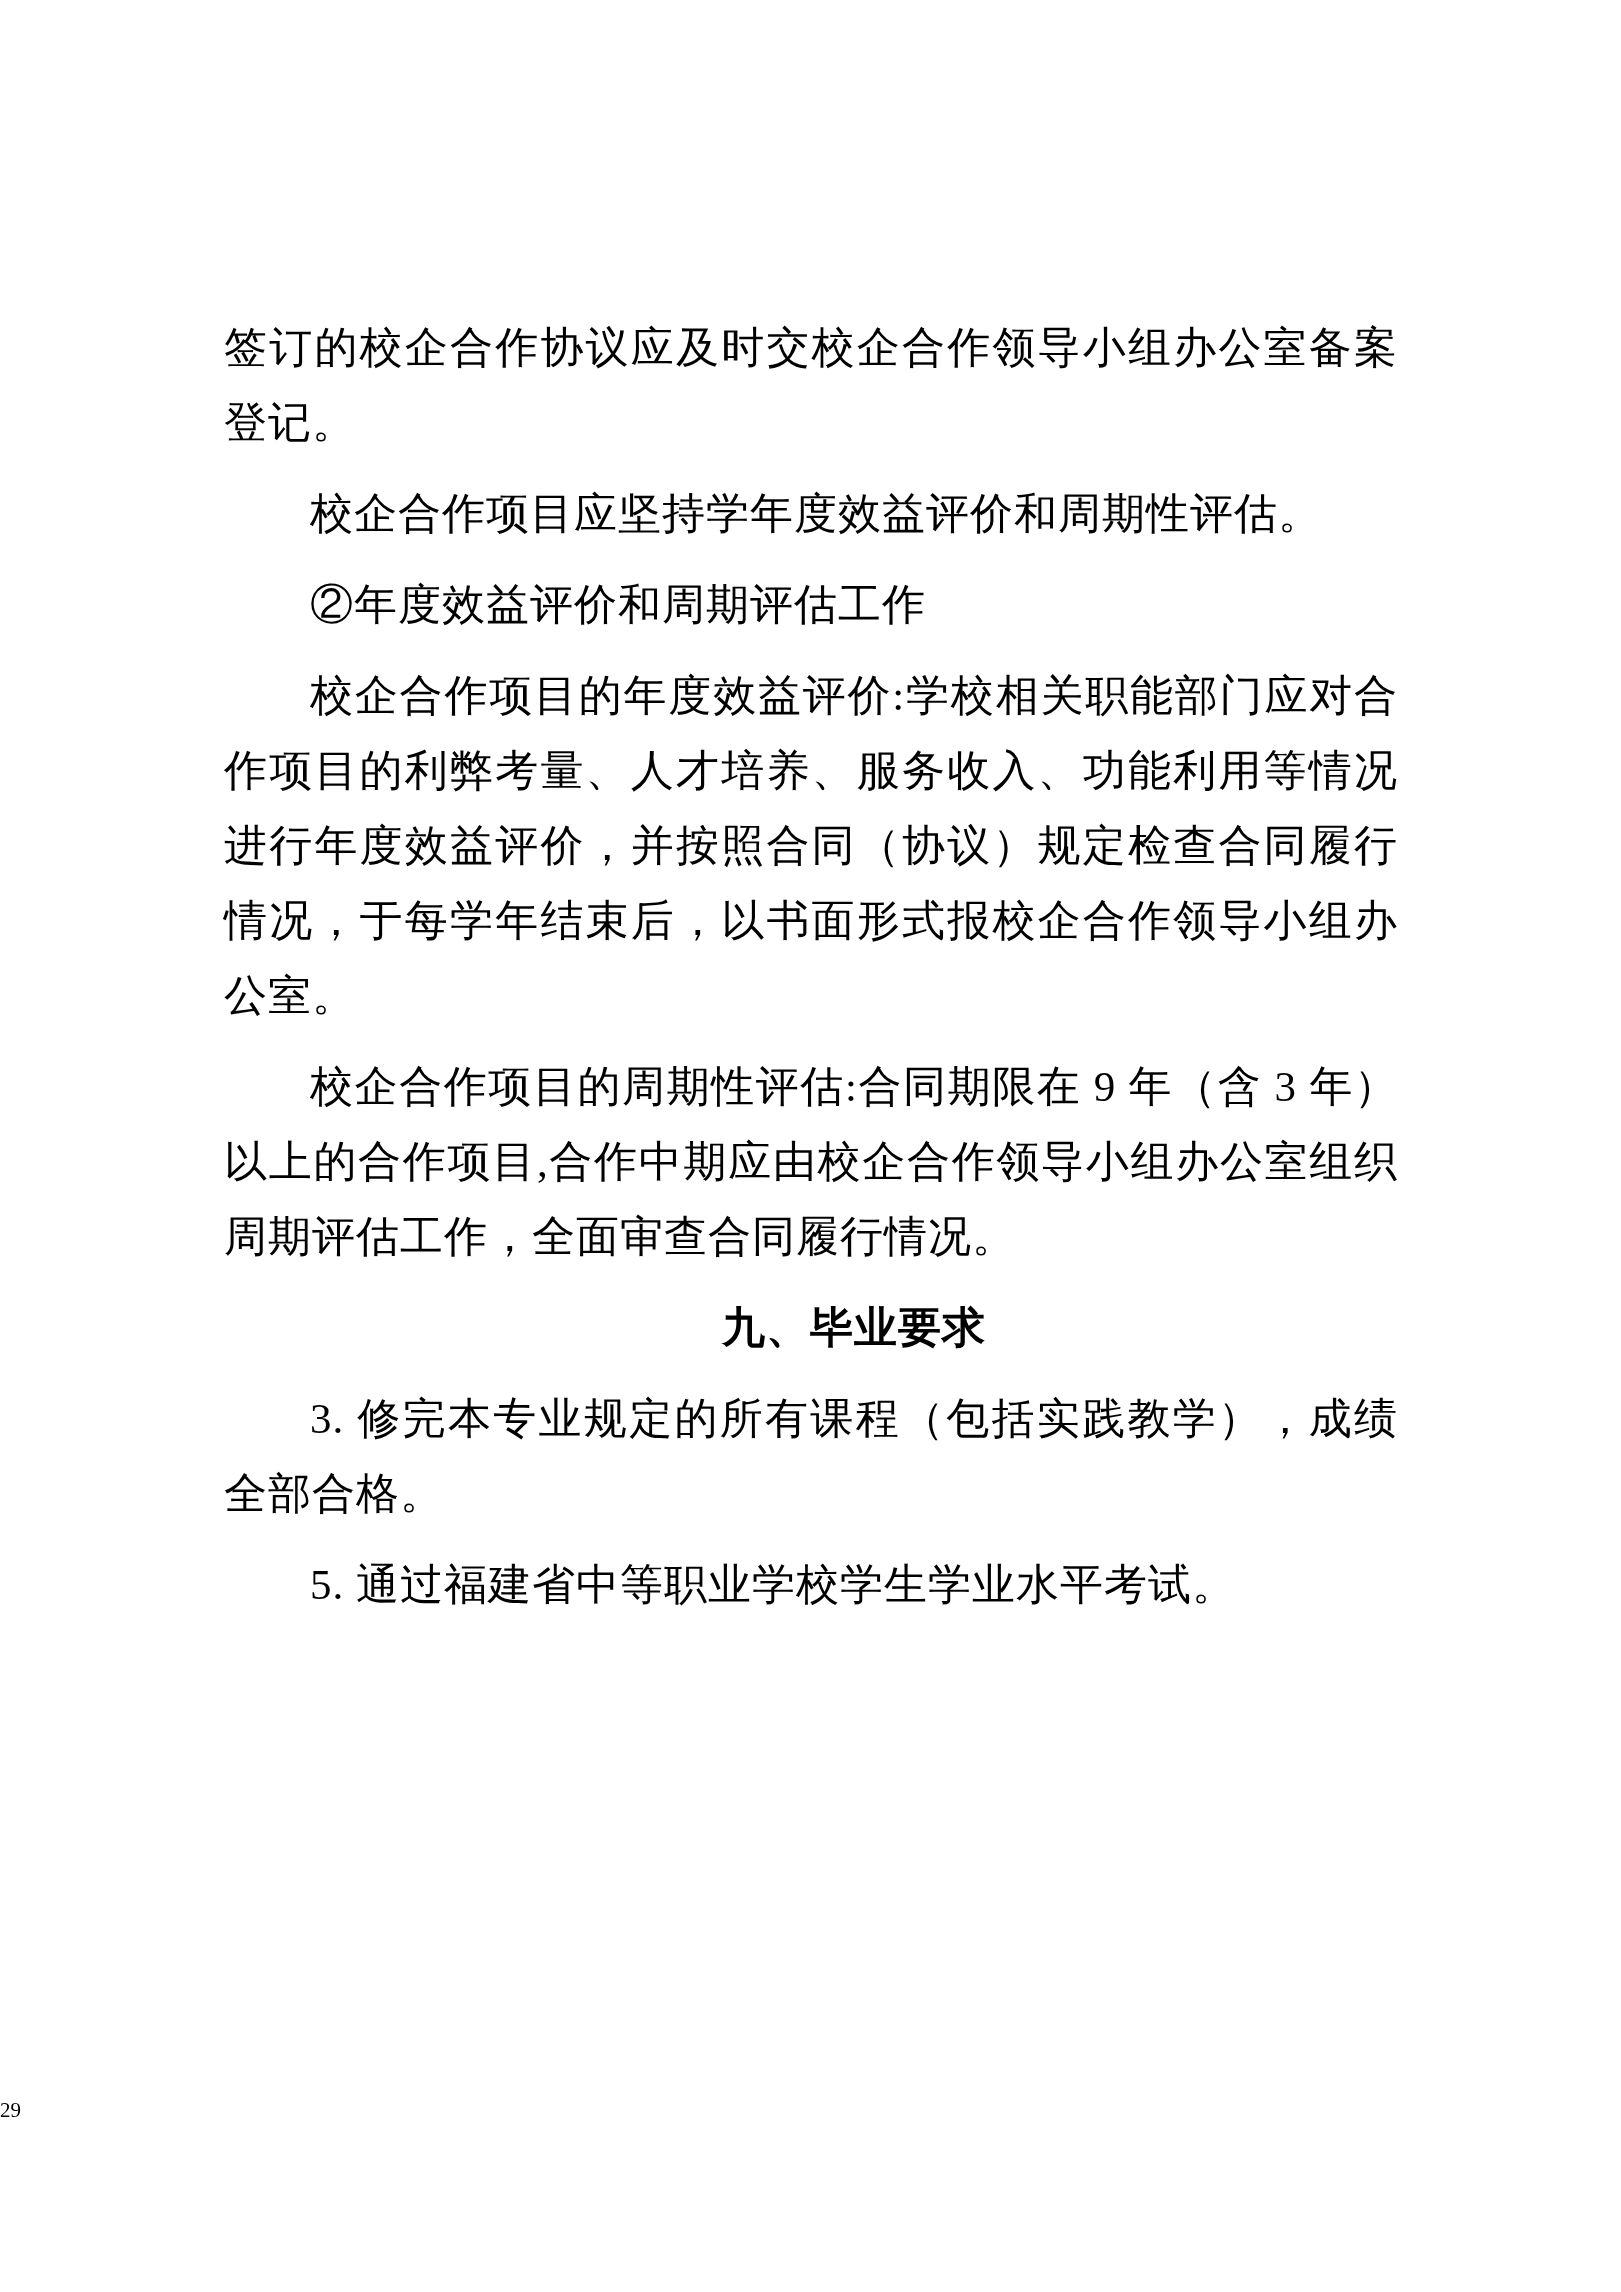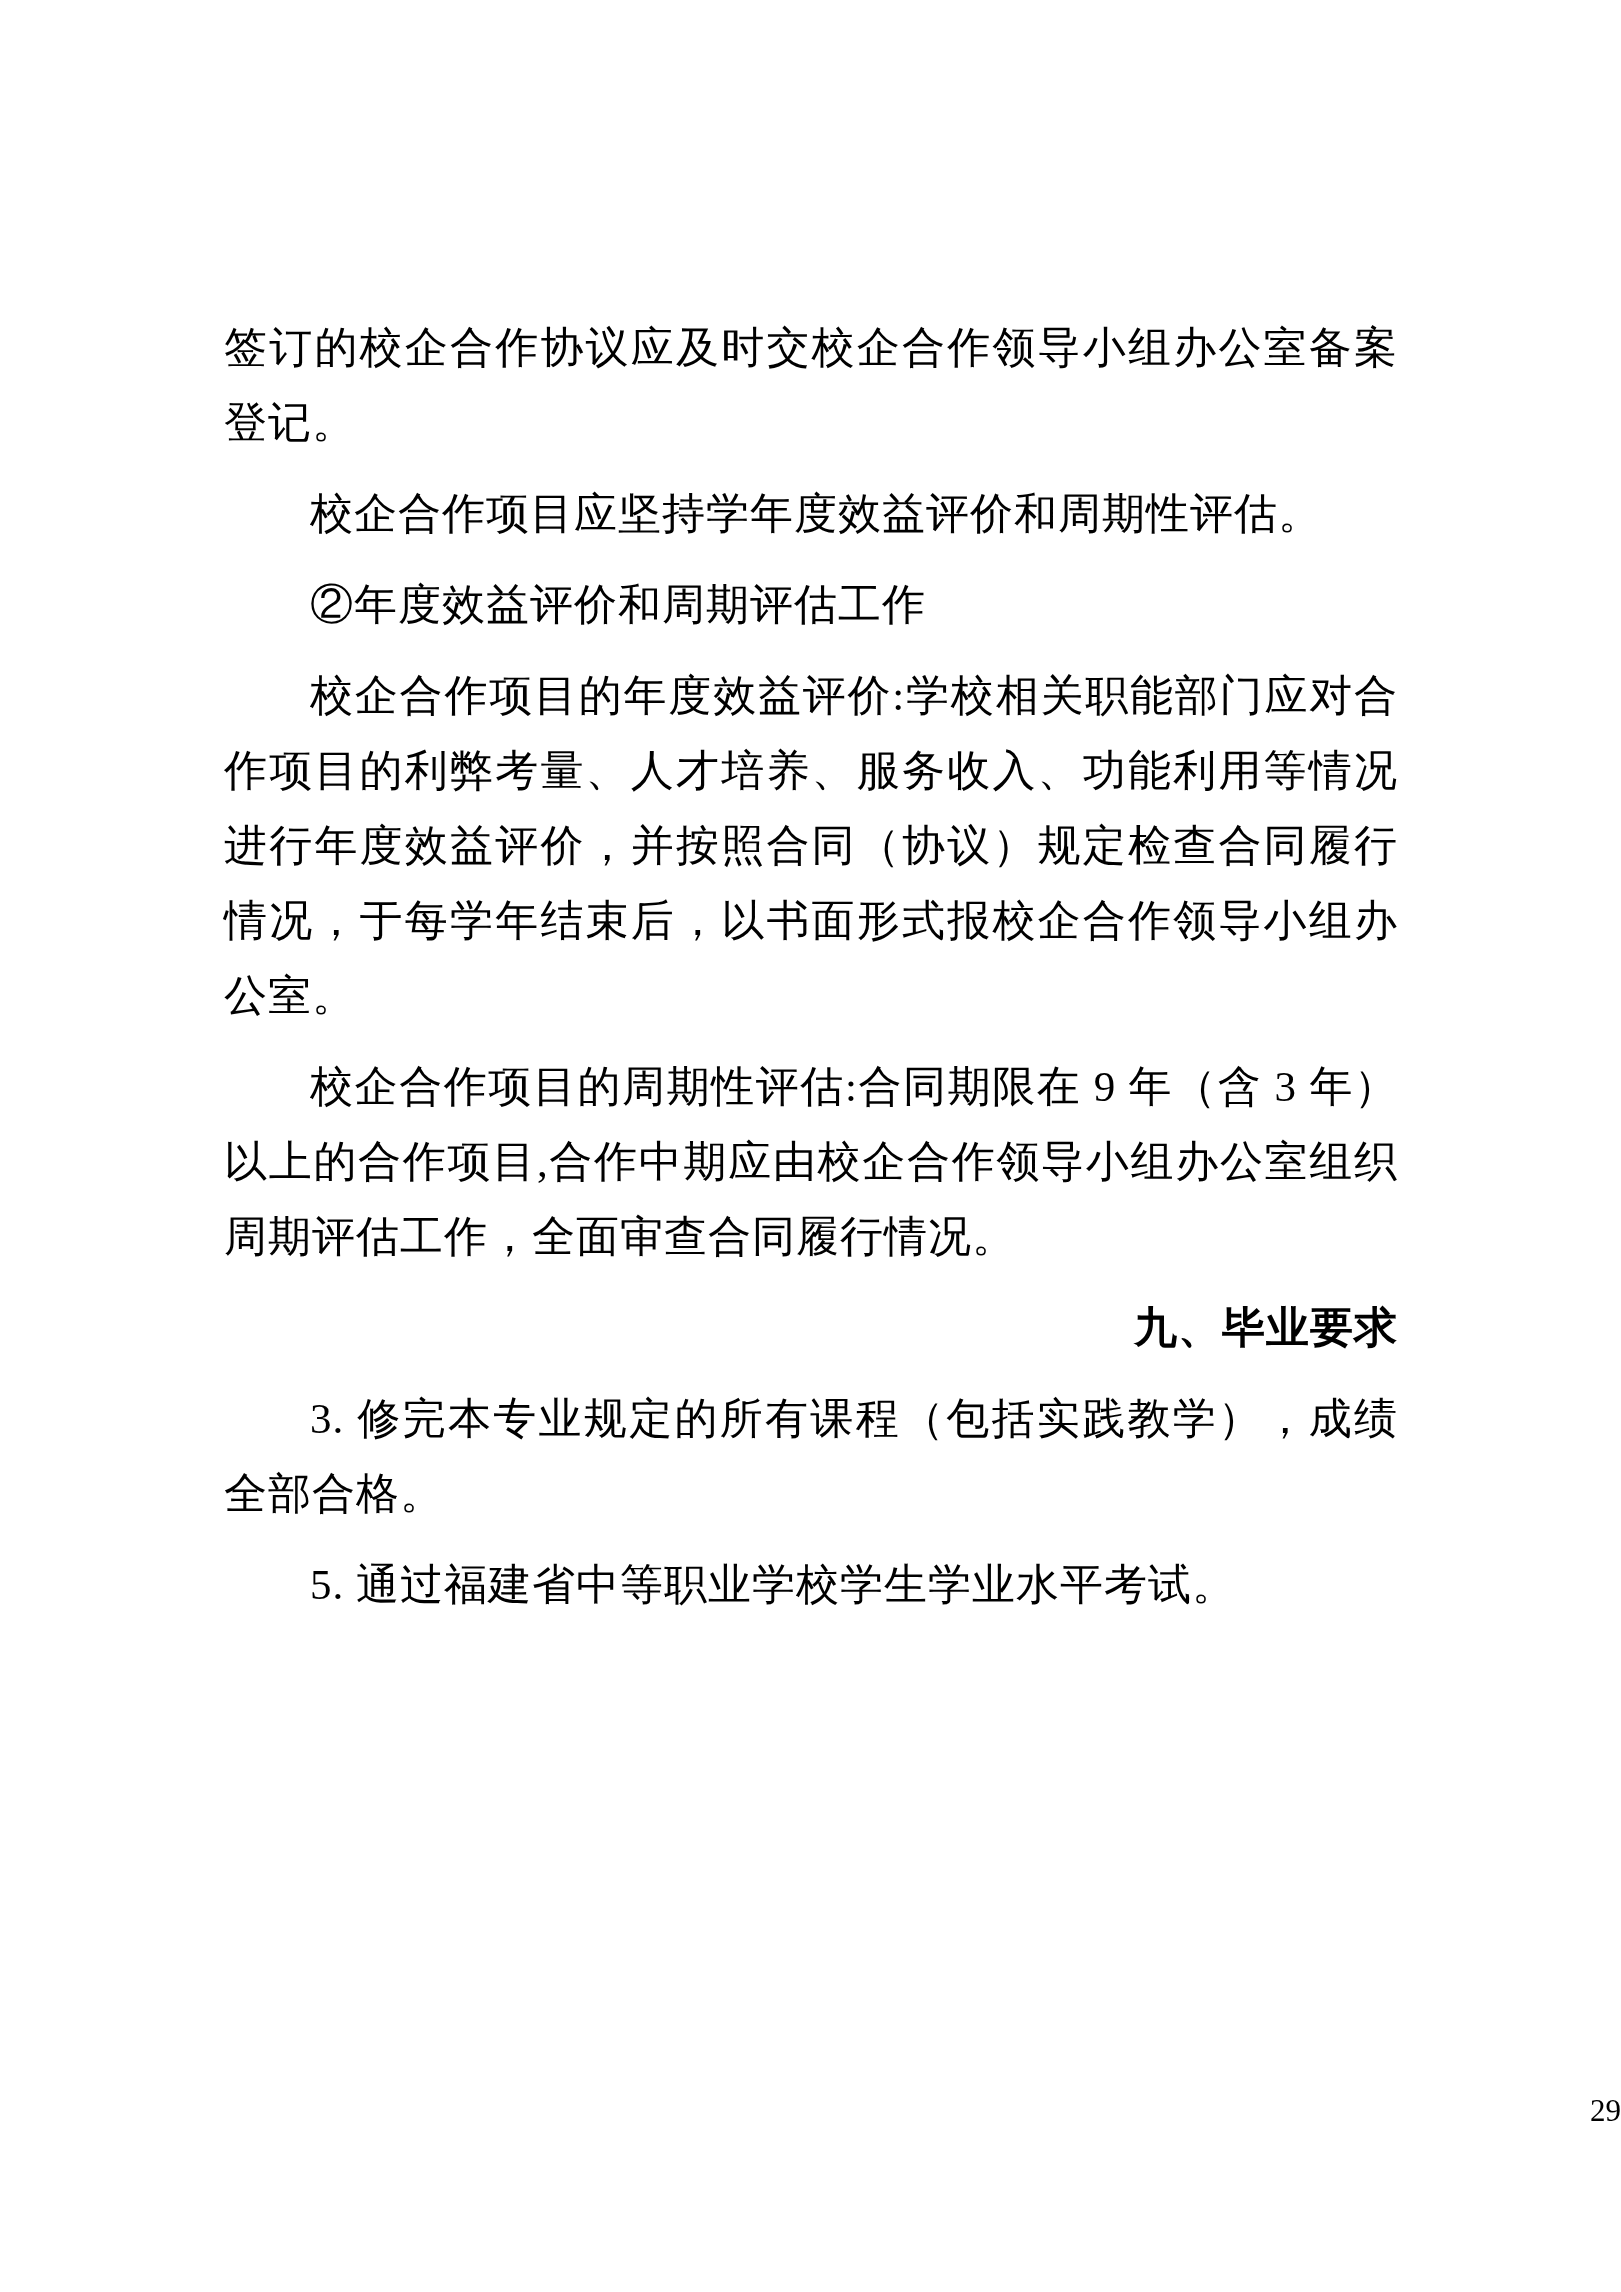--- a/index.html
+++ b/index.html
@@ -32,29 +32,29 @@
     text-justify: inter-character;
     color: #000000;
     font-family: "Liberation Serif", "DejaVu Serif", serif;
   }
   .para.indent {
     text-indent: 86px;
   }
   .para.heading {
     font-family: "Liberation Sans", "DejaVu Sans", sans-serif;
     font-weight: bold;
-    text-align: right;
+    text-align: center;
   }
   .footer {
     position: absolute;
     top: 2094px;
     left: 0;
     width: 100%;
-    text-align: right;
-    font-size: 31px;
+    text-align: left;
+    font-size: 21px;
     line-height: 33px;
     color: #000000;
     font-family: "Liberation Serif", "DejaVu Serif", serif;
   }
 </style>
 </head>
 <body>
 
 <div class="page">
   <div class="content">

